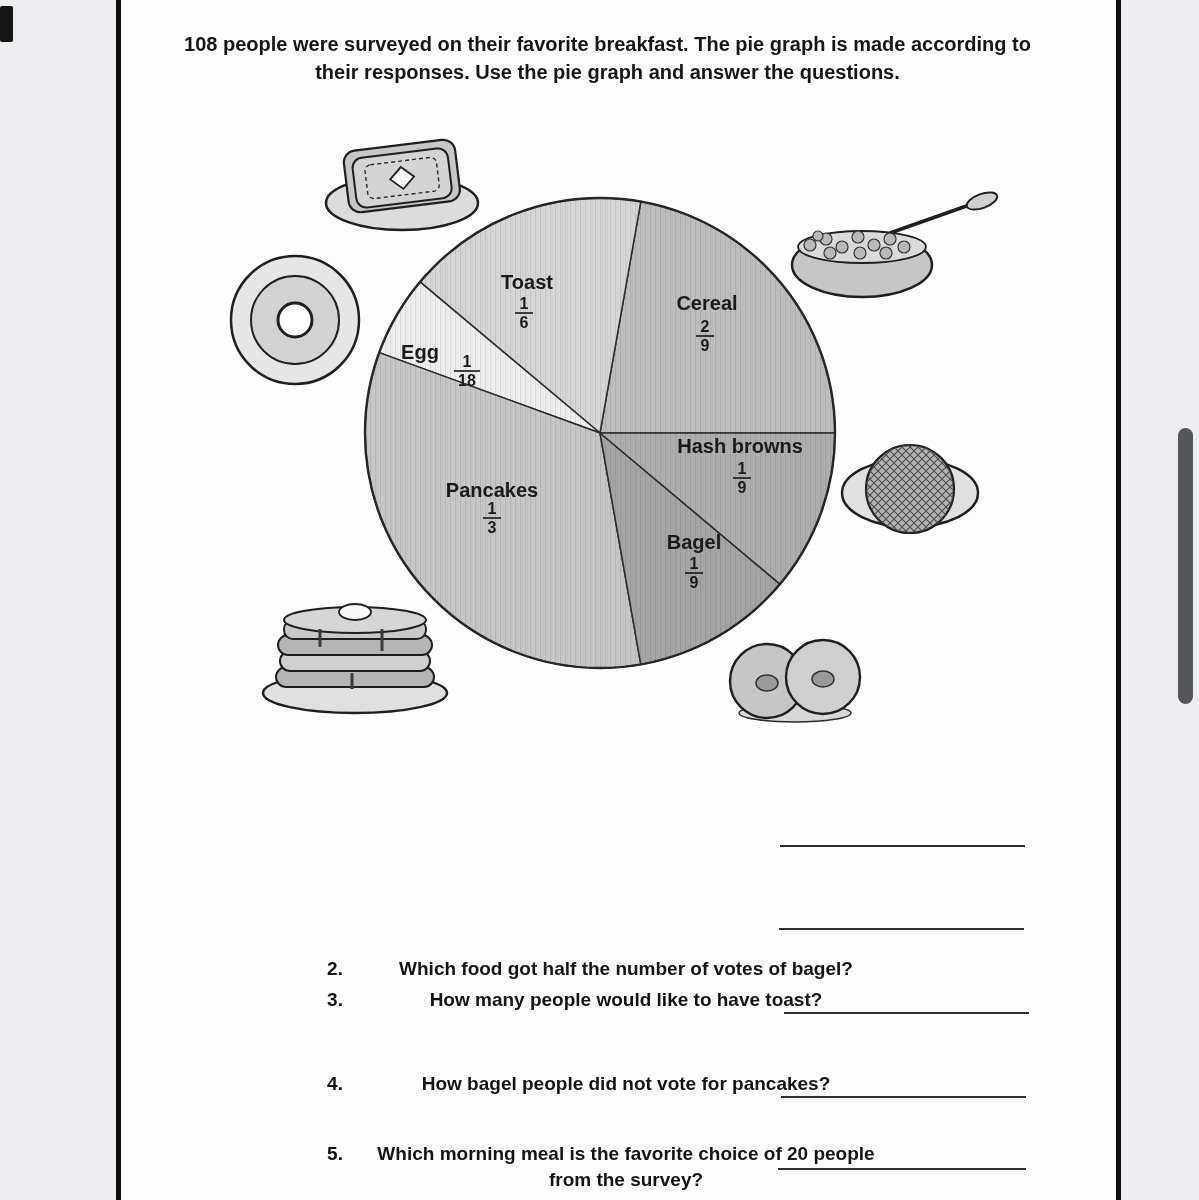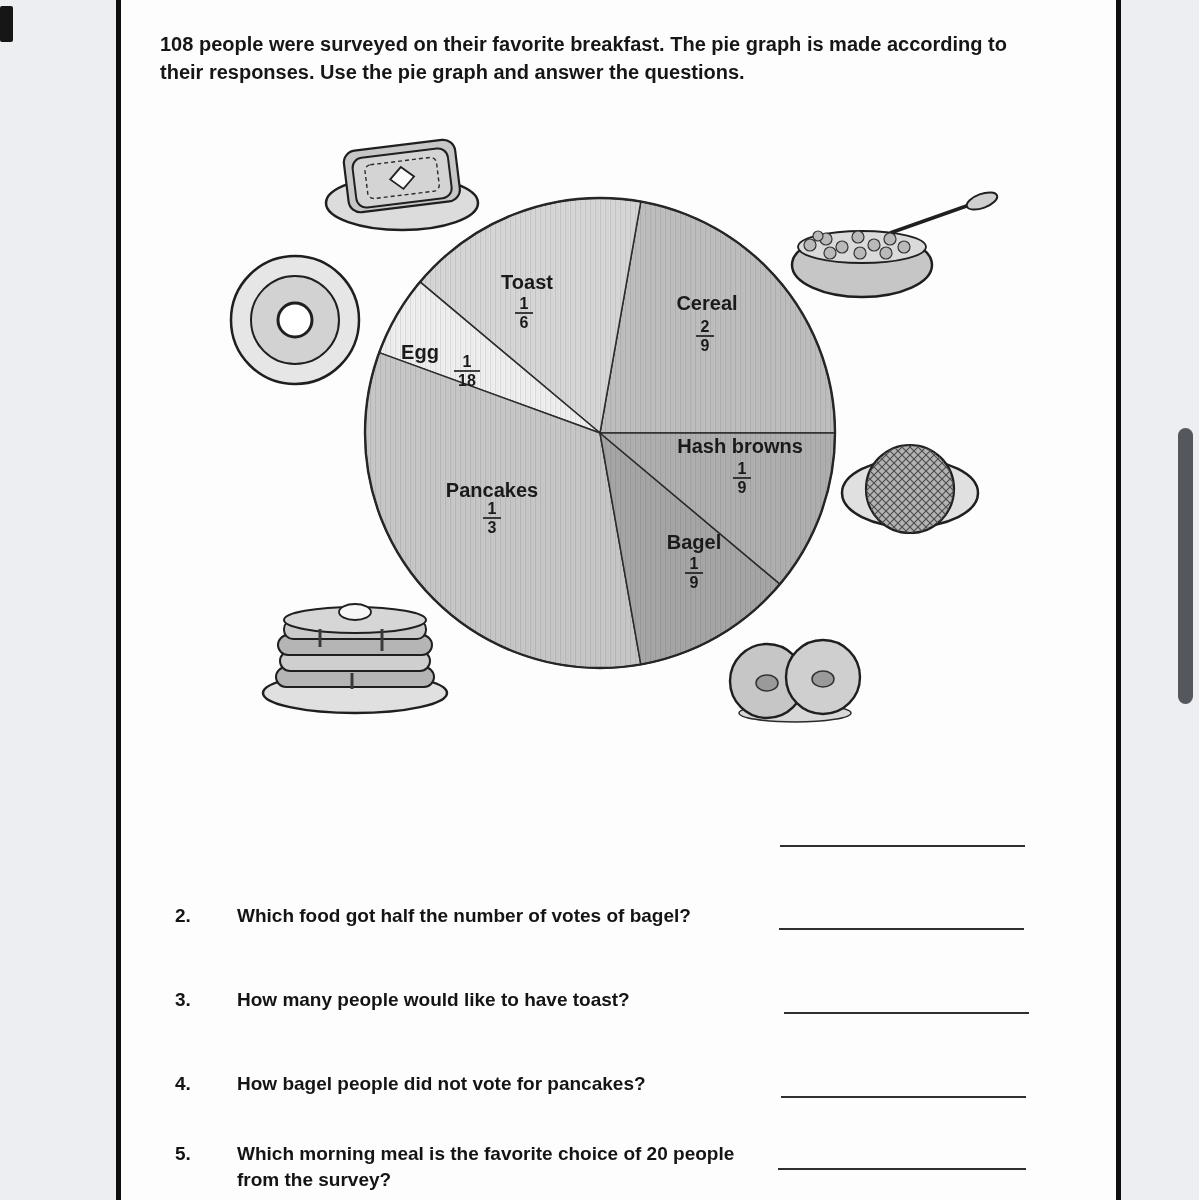--- a/index.html
+++ b/index.html
@@ -1,18 +1,18 @@
 <!DOCTYPE html>
 <html><head>
 <meta charset="utf-8">
 <style>
   html,body{margin:0;padding:0;}
   .viewport{
     position:relative;width:1199px;height:1200px;overflow:hidden;
-    background:#eceef1;font-family:"Liberation Sans",sans-serif;
+    background:#eceef1;font-family:"Liberation Sans",sans-serif;text-align:center;
   }
   .page{position:absolute;left:121px;top:0;width:995px;height:1200px;background:#fdfdfe;}
   .border-line{position:absolute;top:0;width:5px;height:1200px;background:#0e0e0e;}
   #border-left{left:116px;}
   #border-right{left:1116px;}
   .corner-mark{position:absolute;left:0;top:6px;width:13px;height:36px;background:#161616;border-radius:2px;}
   .instructions{
     position:absolute;left:160px;top:30px;width:895px;
     font-size:20px;line-height:28px;font-weight:600;color:#161616;
   }
@@ -143,21 +143,21 @@
         <text x="564" y="473" text-anchor="middle" font-size="16">9</text>
         <text x="610" y="338" text-anchor="middle" font-size="20">Hash browns</text>
         <text x="612" y="359" text-anchor="middle" font-size="16">1</text>
         <line x1="603" x2="621" y1="363" y2="363" stroke="#161616" stroke-width="1.6"></line>
         <text x="612" y="378" text-anchor="middle" font-size="16">9</text>
       </g>
   </svg>
 
   <div class="blank" style="top:845px;left:780px;width:245px"></div>
 
-  <div class="q" style="top:903px">
+  <div class="q" style="top:956px">
     <span class="qnum">2.</span><span class="qtext">Which food got half the number of votes of bagel?</span>
   </div>
   <div class="blank" style="top:928px;left:779px;width:245px"></div>
 
   <div class="q" style="top:987px">
     <span class="qnum">3.</span><span class="qtext">How many people would like to have toast?</span>
   </div>
   <div class="blank" style="top:1012px;left:784px;width:245px"></div>
 
   <div class="q" style="top:1071px">

